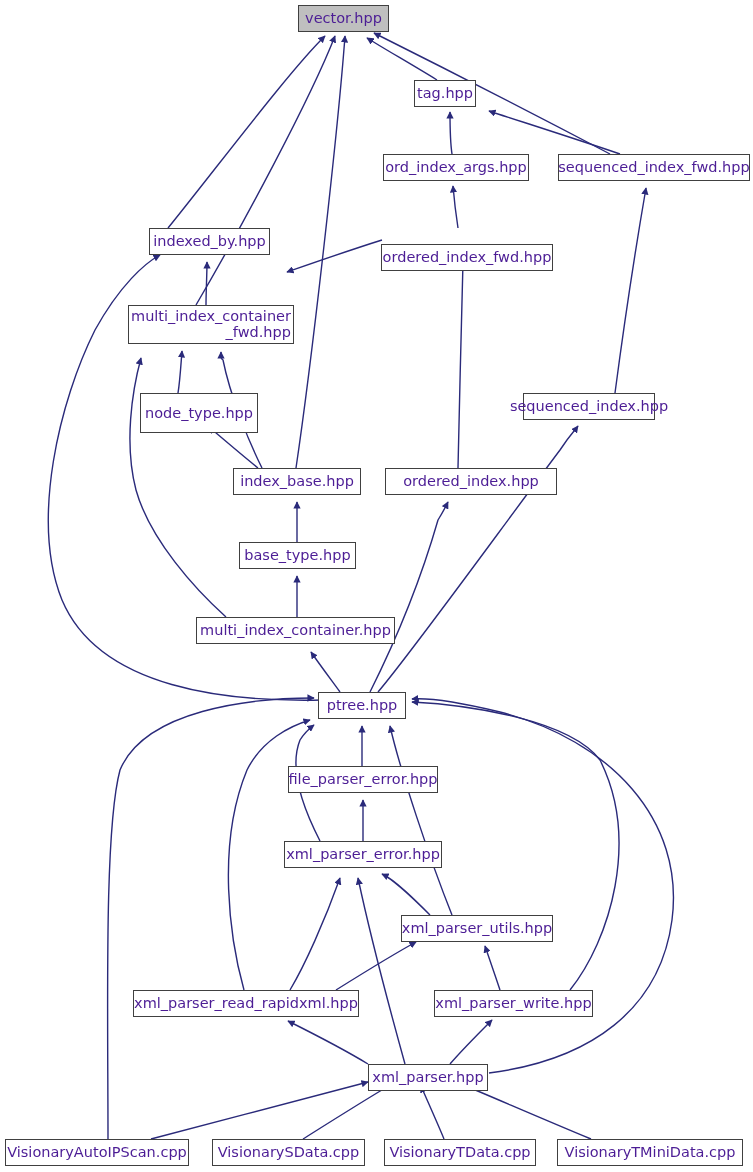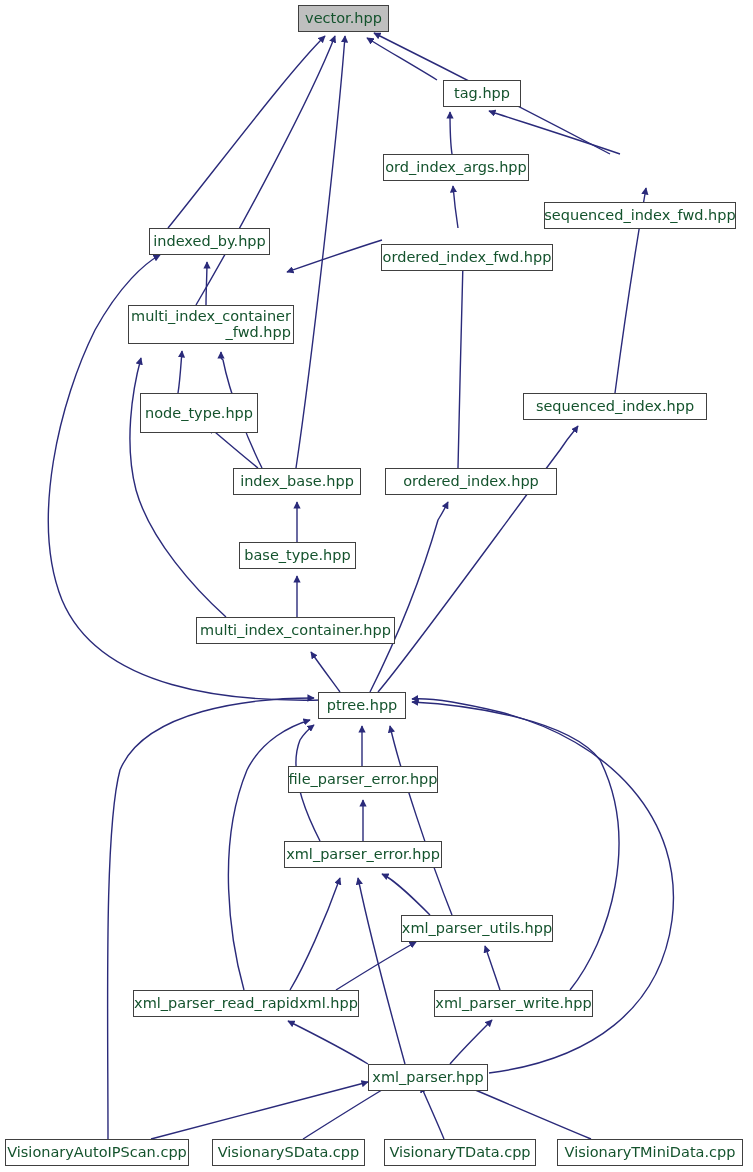--- a/index.html
+++ b/index.html
@@ -21,21 +21,21 @@
     top: 0;
     width: 753px;
     height: 1172px;
     pointer-events: none;
   }
   .node {
     position: absolute;
     box-sizing: border-box;
     border: 1px solid #404040;
     background: #ffffff;
-    color: #14532d;
+    color: #4c1d95;
     font-size: 14.5px;
     line-height: 1.12;
     display: flex;
     align-items: center;
     justify-content: center;
     text-align: center;
     white-space: pre;
     z-index: 5;
   }
   .node.root {
@@ -95,28 +95,28 @@
         <path d="M 368,1064 C 345,1050 310,1032 288,1021" fill="none" stroke="#2a2a7a" stroke-width="1.4" marker-end="url(#arrow)"></path>
         <path d="M 450,1064 C 462,1050 480,1032 492,1020" fill="none" stroke="#2a2a7a" stroke-width="1.4" marker-end="url(#arrow)"></path>
         <path d="M 151,1139 C 215,1122 320,1095 368,1082" fill="none" stroke="#2a2a7a" stroke-width="1.4" marker-end="url(#arrow)"></path>
         <path d="M 303,1139 C 330,1122 368,1098 392,1084" fill="none" stroke="#2a2a7a" stroke-width="1.4" marker-end="url(#arrow)"></path>
         <path d="M 444,1139 C 437,1122 427,1100 421,1086" fill="none" stroke="#2a2a7a" stroke-width="1.4" marker-end="url(#arrow)"></path>
         <path d="M 591,1139 C 545,1120 490,1096 461,1084" fill="none" stroke="#2a2a7a" stroke-width="1.4" marker-end="url(#arrow)"></path>
       </g>
   </svg>
   <div id="nodes">
       <div class="node root" style="left: 298px; top: 5px; width: 91px; height: 27px;">vector.hpp</div>
-      <div class="node" style="left: 414px; top: 80px; width: 78px; height: 27px; margin-left: 29px;">tag.hpp</div>
+      <div class="node" style="left: 414px; top: 80px; width: 62px; height: 27px;">tag.hpp</div>
       <div class="node" style="left: 383px; top: 154px; width: 146px; height: 27px;">ord_index_args.hpp</div>
-      <div class="node" style="left: 544px; top: 154px; width: 192px; height: 27px; margin-top: 48px;">sequenced_index_fwd.hpp</div>
+      <div class="node" style="left: 558px; top: 154px; width: 192px; height: 27px;">sequenced_index_fwd.hpp</div>
       <div class="node" style="left: 149px; top: 228px; width: 121px; height: 27px;">indexed_by.hpp</div>
       <div class="node" style="left: 381px; top: 228px; width: 172px; height: 27px; margin-top: 16px;">ordered_index_fwd.hpp</div>
       <div class="node two-line" style="left: 128px; top: 305px; width: 166px; height: 39px; text-align: right;">multi_index_container
 _fwd.hpp</div>
-      <div class="node" style="left: 523px; top: 393px; width: 184px; height: 27px;">sequenced_index.hpp</div>
+      <div class="node" style="left: 523px; top: 393px; width: 132px; height: 27px;">sequenced_index.hpp</div>
       <div class="node" style="left: 140px; top: 393px; width: 118px; height: 40px;">node_type.hpp</div>
       <div class="node" style="left: 233px; top: 468px; width: 128px; height: 27px; text-align: center;">index_base.hpp</div>
       <div class="node" style="left: 385px; top: 468px; width: 172px; height: 27px;">ordered_index.hpp</div>
       <div class="node" style="left: 239px; top: 542px; width: 117px; height: 27px;">base_type.hpp</div>
       <div class="node" style="left: 196px; top: 617px; width: 199px; height: 27px;">multi_index_container.hpp</div>
       <div class="node" style="left: 318px; top: 692px; width: 88px; height: 27px;">ptree.hpp</div>
       <div class="node" style="left: 288px; top: 766px; width: 150px; height: 27px;">file_parser_error.hpp</div>
       <div class="node" style="left: 284px; top: 841px; width: 158px; height: 27px;">xml_parser_error.hpp</div>
       <div class="node" style="left: 401px; top: 915px; width: 152px; height: 27px;">xml_parser_utils.hpp</div>
       <div class="node" style="left: 133px; top: 990px; width: 226px; height: 27px;">xml_parser_read_rapidxml.hpp</div>

